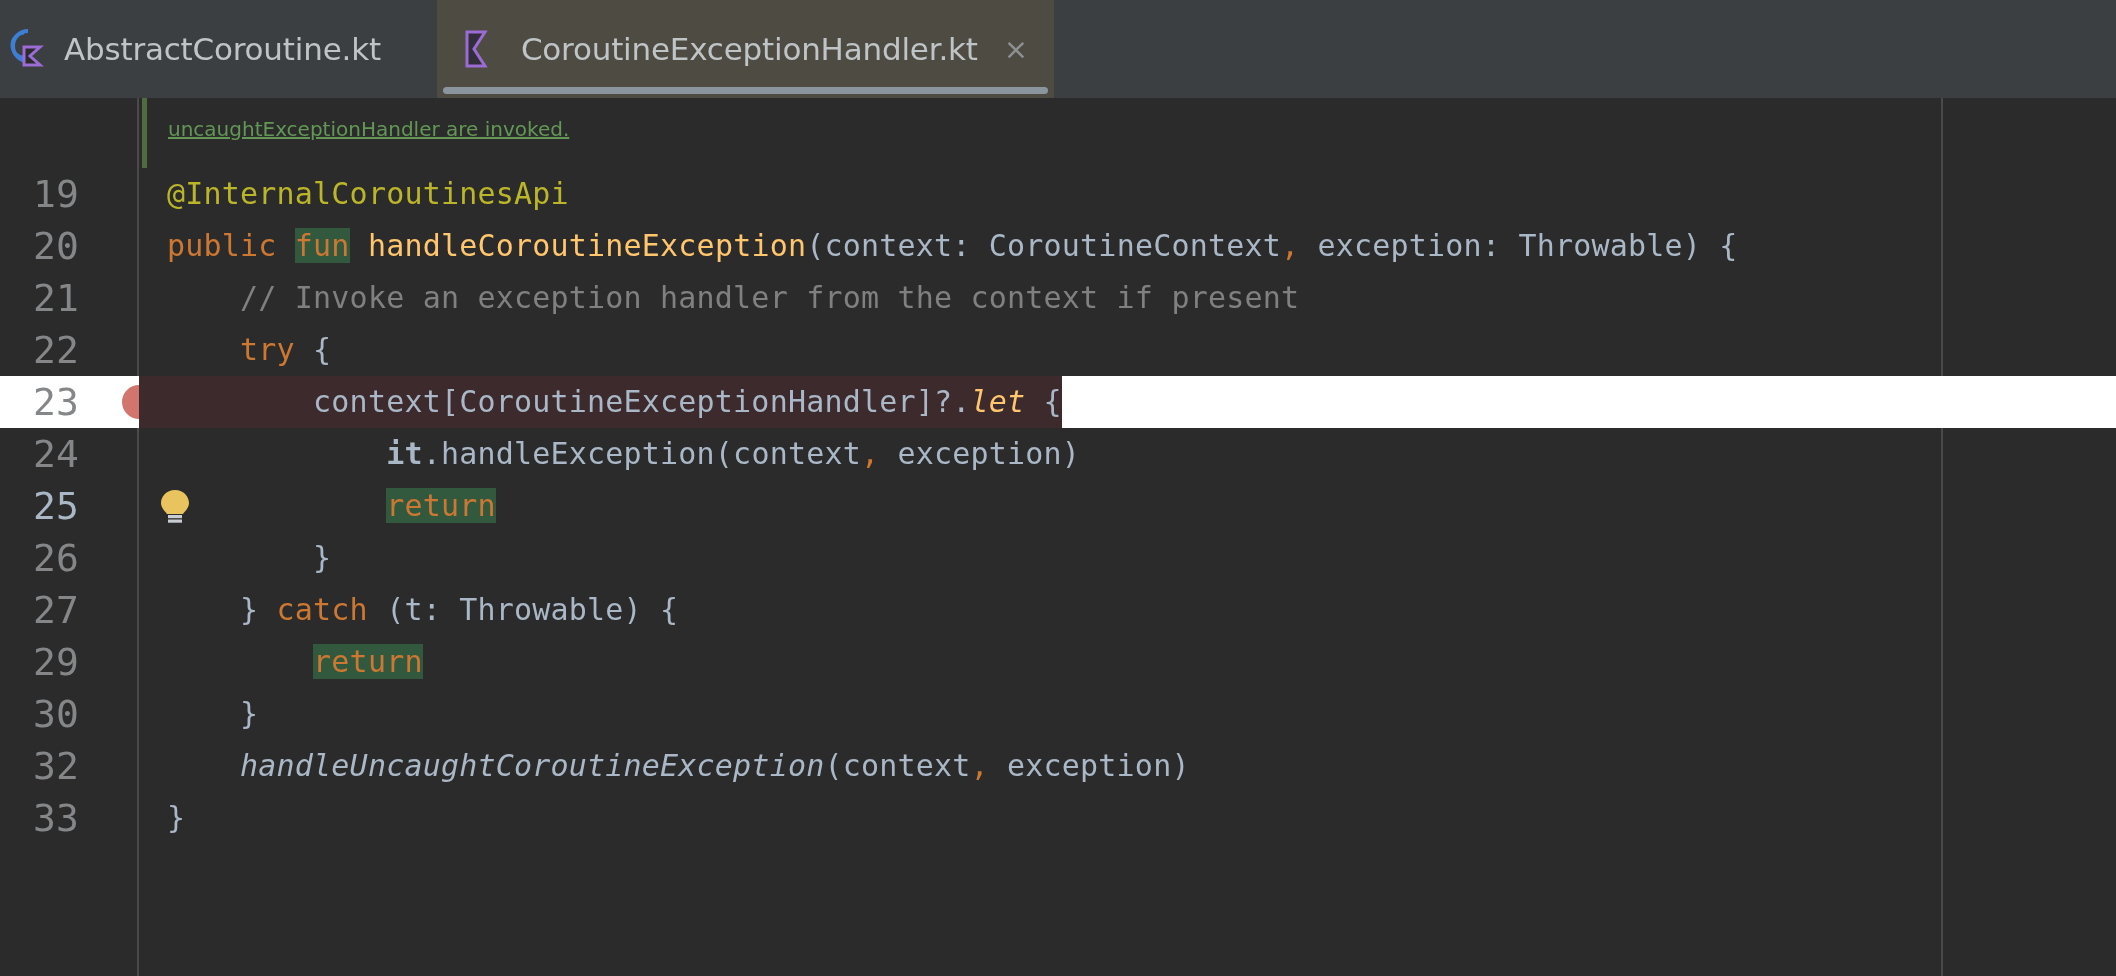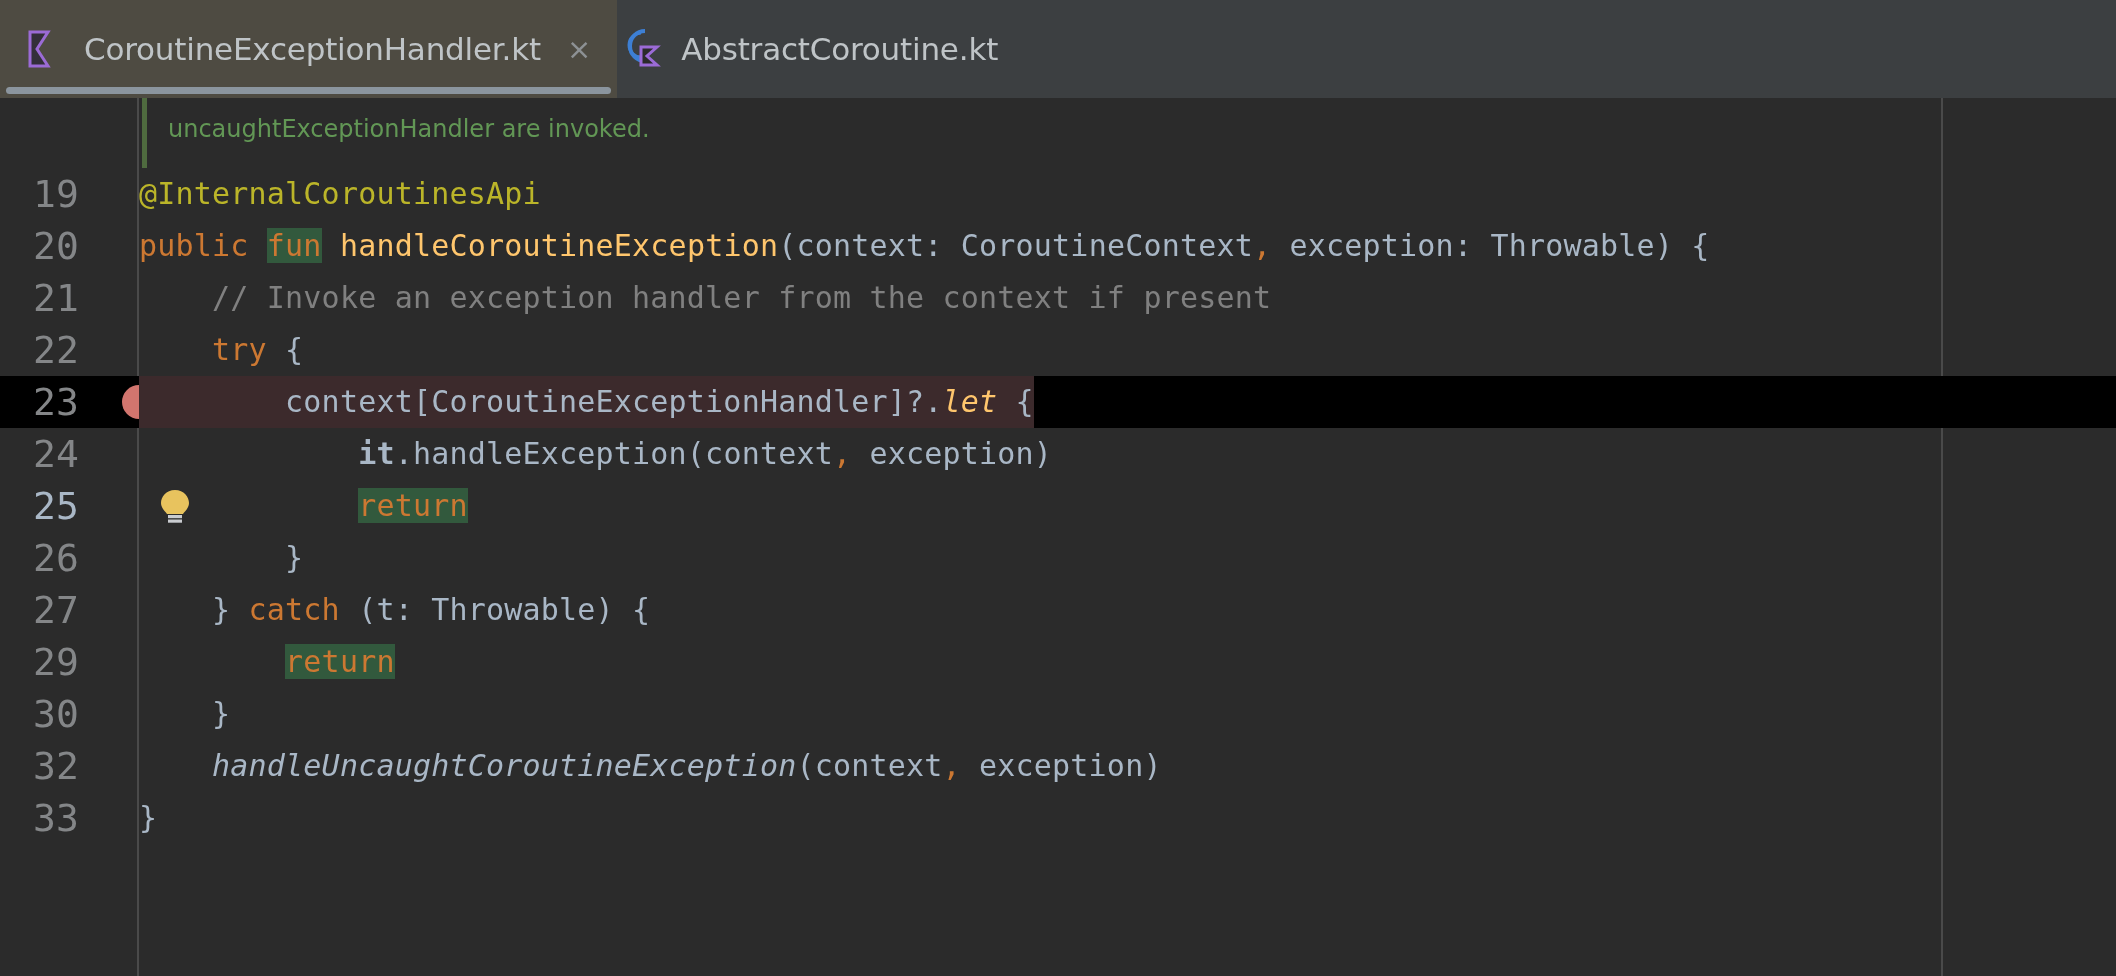--- a/index.html
+++ b/index.html
@@ -64,21 +64,21 @@
   .margin-guide {
     position: absolute; top: 0; bottom: 0; left: 1941px;
     width: 2px; background: #4a4a4a;
   }
 
   .row {
     position: relative;
     height: 52px;
     width: 2116px;
   }
-  .row.hl-breakpoint { background: #000000; }
+  .row.hl-breakpoint { background: #ffffff; }
   .row.hl-breakpoint .codecell { background: #3c2a2c; }
   .row.caret .num { color: #a9b7c6; }
 
   .num {
     position: absolute; left: 0; top: 0;
     width: 112px; height: 52px;
     text-align: center;
     font-family: "DejaVu Sans Mono", monospace;
     font-size: 38px; line-height: 52px;
     color: #848688;
@@ -96,74 +96,76 @@
   .bulb { position: absolute; left: 45px; top: 8px; width: 36px; height: 38px; }
 
   .codecell {
     position: absolute; left: 139px; top: 0;
     height: 52px; line-height: 52px;
     white-space: pre;
     font-family: "DejaVu Sans Mono", monospace;
     font-size: 30px;
     color: #a9b7c6;
     letter-spacing: 0.2px;
+    padding-left: 28px;
   }
 
   .doc-bar {
     position: absolute; left: 142px; top: 0;
     width: 5px; height: 100%;
     background: #4f6b3f;
   }
   .docrow { position: relative; height: 70px; width: 2116px; }
   .doctext {
     position: absolute; left: 168px; top: -4px;
     height: 70px; line-height: 70px;
     font-family: "DejaVu Sans", sans-serif;
-    font-size: 24px;
+    font-size: 20px;
     color: #629755;
     white-space: pre;
+    text-decoration: underline;
   }
 
   
   .kw   { color: #cc7832; }
   .fn   { color: #ffc66d; }
   .cmt  { color: #808080; }
   .ann  { color: #bbb529; }
   .pln  { color: #a9b7c6; }
   .it   { font-style: italic; }
   .bd   { font-weight: bold; }
   .punct{ color: #cc7832; }
   .hl   { background: #32593d; }
 </style>
 </head>
 <body>
 
 <div class="tabbar">
 
-  <div class="tab active">
-    <span class="ico-kt">
-      <svg width="40" height="40" viewBox="0 0 40 40">
-        <path d="M4 3 L22 3 L11 20 L22 37 L4 37 Z" fill="#332f3a" stroke="#9b6bd6" stroke-width="3"></path>
-      </svg>
-    </span>
-    <span class="tab-label">CoroutineExceptionHandler.kt</span>
-    <span class="tab-close">×</span>
-  </div>
-
   <div class="tab inactive">
     <span class="ico-coroutine">
       <svg width="40" height="44" viewBox="0 0 40 44">
         <path d="M22 4 A15 15 0 1 0 22 34" fill="none" stroke="#3d7fd4" stroke-width="4"></path>
         <path d="M18 6 A12 12 0 1 0 18 30" fill="none" stroke="#3d7fd4" stroke-width="3"></path>
         <path d="M18 20 L34 20 L24 29 L34 38 L18 38 Z" fill="#2b2b2b" stroke="#9b6bd6" stroke-width="3"></path>
       </svg>
     </span>
     <span class="tab-label">AbstractCoroutine.kt</span>
   </div>
 
+  <div class="tab active">
+    <span class="ico-kt">
+      <svg width="40" height="40" viewBox="0 0 40 40">
+        <path d="M4 3 L22 3 L11 20 L22 37 L4 37 Z" fill="#332f3a" stroke="#9b6bd6" stroke-width="3"></path>
+      </svg>
+    </span>
+    <span class="tab-label">CoroutineExceptionHandler.kt</span>
+    <span class="tab-close">×</span>
+  </div>
+
 </div>
 
 <div class="editor">
   <div class="gutter-line"></div>
   <div class="margin-guide"></div>
 
   <div class="docrow">
     <div class="doc-bar"></div>
     <div class="doctext">uncaughtExceptionHandler are invoked.</div>
   </div>

